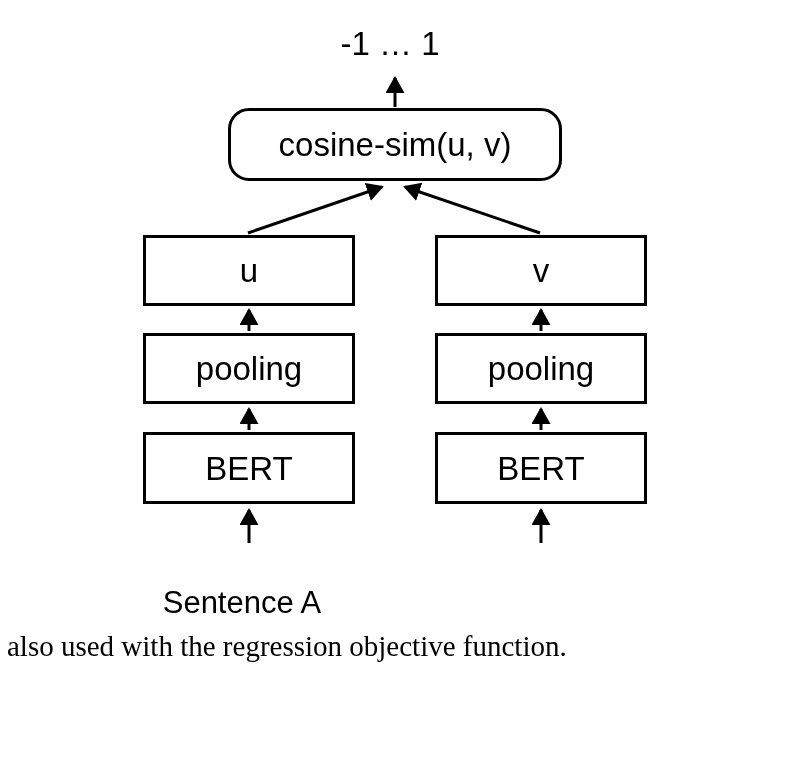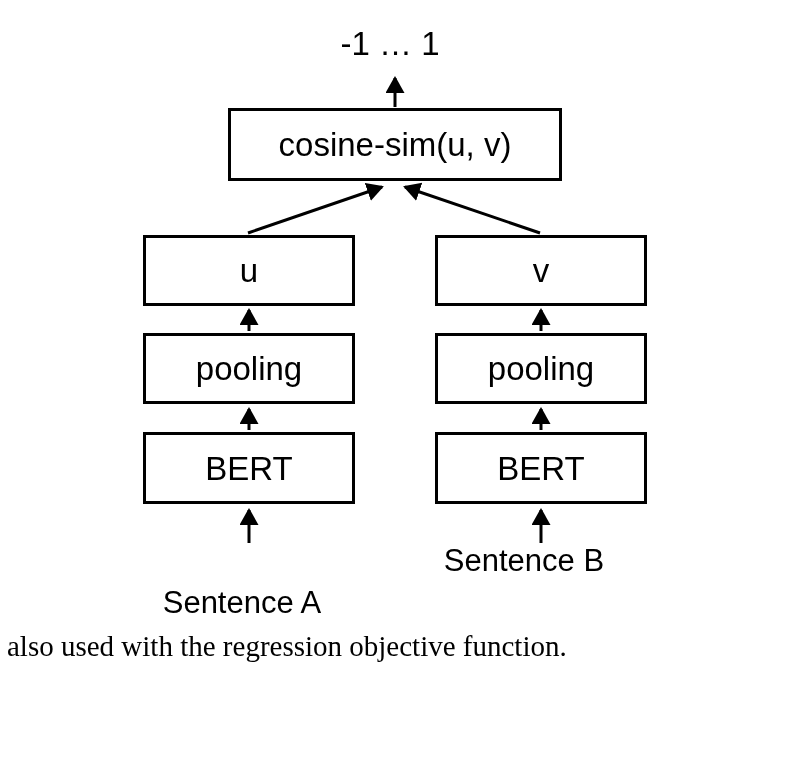--- a/index.html
+++ b/index.html
@@ -82,37 +82,36 @@
 
       <line x1="541" y1="430" x2="541" y2="409" stroke="#000000" stroke-width="3" marker-end="url(#ah)"></line>
 
       <line x1="249" y1="543" x2="249" y2="510" stroke="#000000" stroke-width="3" marker-end="url(#ah)"></line>
 
       <line x1="541" y1="543" x2="541" y2="510" stroke="#000000" stroke-width="3" marker-end="url(#ah)"></line>
     </svg>
 
     <div class="free-label" style="left: 390px; top: 27px;">-1 … 1</div>
 
-    <div class="node" style="left: 228px; top: 108px; width: 334px; height: 73px;">cosine-sim(u, v)</div>
+    <div class="node" style="left: 228px; top: 108px; width: 334px; height: 73px; border-radius: 21px;">cosine-sim(u, v)</div>
 
     <div class="node" style="left: 143px; top: 235px; width: 212px; height: 71px;">u</div>
 
     <div class="node" style="left: 435px; top: 235px; width: 212px; height: 71px;">v</div>
 
     <div class="node" style="left: 143px; top: 333px; width: 212px; height: 71px;">pooling</div>
 
     <div class="node" style="left: 435px; top: 333px; width: 212px; height: 71px;">pooling</div>
 
     <div class="node" style="left: 143px; top: 432px; width: 212px; height: 72px;">BERT</div>
 
     <div class="node" style="left: 435px; top: 432px; width: 212px; height: 72px;">BERT</div>
 
     <div class="sentence-label" style="left: 242px; top: 545px; margin-top: 42px;">Sentence A</div>
 
-    <div class="sentence-label" style="left: 524px; top: 545px;">Sentence B</div>
 
   </div>
 
   <div class="caption">
     <div class="cap-line last">also used with the regression objective function.</div>
   </div>
 
 </div>
 
 </body></html>

